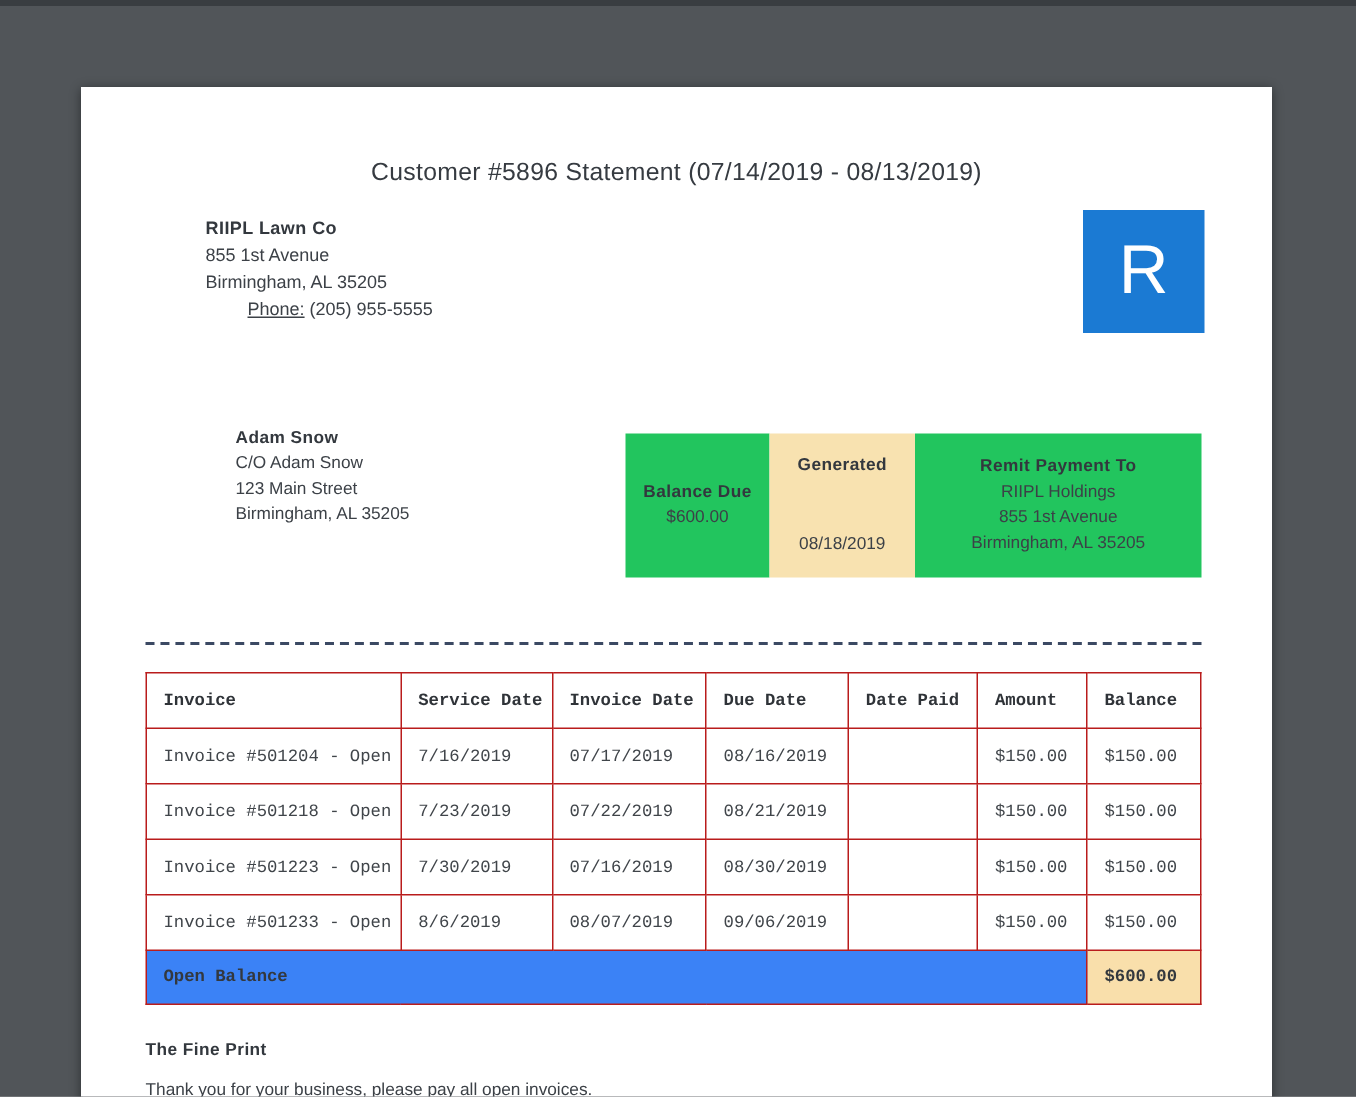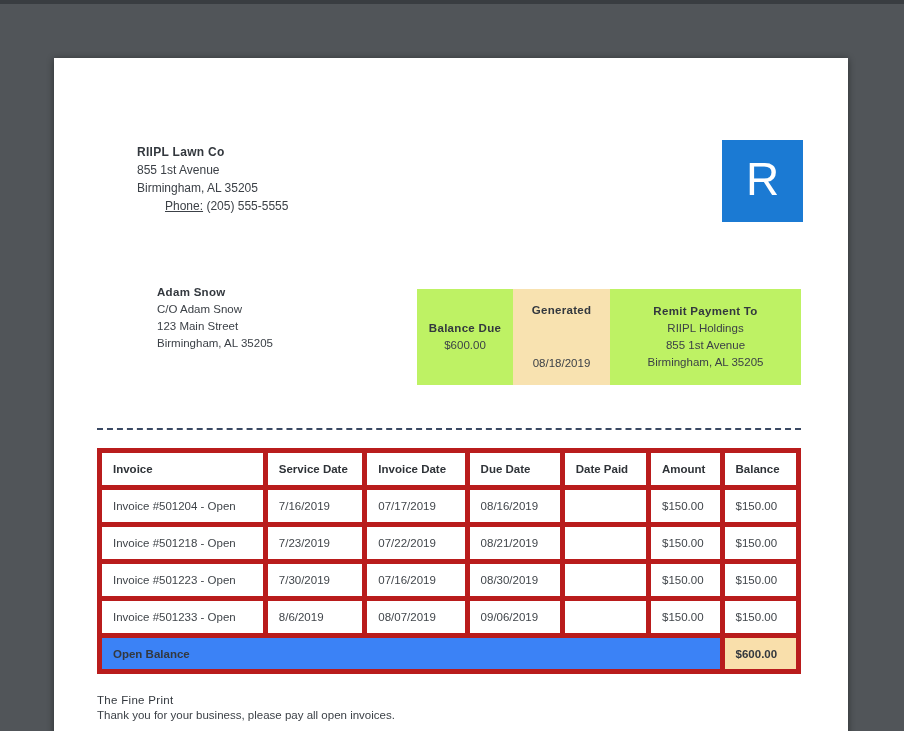--- a/index.html
+++ b/index.html
@@ -34,68 +34,70 @@
   }
   .logo span { color: #ffffff; font-size: 46px; font-weight: 300; line-height: 1; padding-bottom: 4px; }
   .customer { position: absolute; left: 103px; top: 226px; font-size: 11.5px; color: #3c4147; line-height: 17px; }
   .customer .cust-name { font-weight: bold; color: #33383e; letter-spacing: 0.3px; }
   .summary { position: absolute; left: 363px; top: 231px; width: 384px; height: 96px; display: flex; }
   .sum-cell {
     display: flex; flex-direction: column; align-items: center; justify-content: center;
     font-size: 11.5px; color: #3c4147; line-height: 17px; text-align: center;
   }
   .sum-cell .lbl { font-weight: bold; color: #33383e; letter-spacing: 0.3px; }
-  .cell-light { background: #bef264; }
+  .cell-light { background: #22c55e; }
   .cell-dark { background: #f8e2b0; }
   .sum-balance { width: 96px; }
   .sum-generated { width: 97px; gap: 36px; }
   .sum-remit { width: 191px; }
   .dashed-divider {
     position: absolute; left: 43px; top: 370px; width: 704px; height: 0;
     border-top: 2px dashed #3b4963;
   }
   table.inv {
     position: absolute; left: 43px; top: 390px; width: 704px;
     border-collapse: collapse;
     font-size: 11.5px; color: #40454a;
   }
   table.inv th, table.inv td {
-    border: 5px solid #b91c1c;
+    border: 1px solid #b91c1c;
     height: 37px;
     padding: 0 6px 0 11px;
     text-align: left; vertical-align: middle;
     white-space: nowrap;
+    font-family: Liberation Mono, monospace;
   }
   table.inv th { font-weight: bold; color: #2f3338; }
   .col-invoice { width: 167px; }
   .col-service { width: 100px; }
   .col-invdate { width: 103px; }
   .col-due     { width: 96px; }
   .col-paid    { width: 87px; }
   .col-amount  { width: 74px; }
   .col-balance { width: 77px; }
   tr.open-balance td { background: #3b82f6; font-weight: bold; color: #33383e; height: 36px; }
   tr.open-balance td.ob-value { background: #f9dfab; }
   .fine-print { position: absolute; left: 43px; top: 636px; font-size: 11.5px; color: #3c4147; }
-  .fine-print .fp-head { font-weight: normal; color: #33383e; letter-spacing: 0.3px; margin-bottom: 3px; }
+  .fine-print .fp-head { font-weight: bold; color: #33383e; letter-spacing: 0.3px; margin-bottom: 15px; }
 </style>
 </head>
 <body>
 
 <div class="viewport">
   <div class="top-strip"></div>
 
   <div class="page">
 
+    <div class="title">Customer #5896 Statement (07/14/2019 - 08/13/2019)</div>
 
     <div class="company">
       <div class="co-name">RIIPL Lawn Co</div>
       <div>855 1st Avenue</div>
       <div>Birmingham, AL 35205</div>
-      <div><span class="underline">Phone:</span> <span>(205) 555-5555</span></div>
+      <div><span class="underline">Phone:</span> <span>(205) 955-5555</span></div>
     </div>
 
     <div class="logo">
       <span>R</span>
     </div>
 
     <div class="customer">
       <div class="cust-name">Adam Snow</div>
       <div>C/O Adam Snow</div>
       <div>123 Main Street</div>

